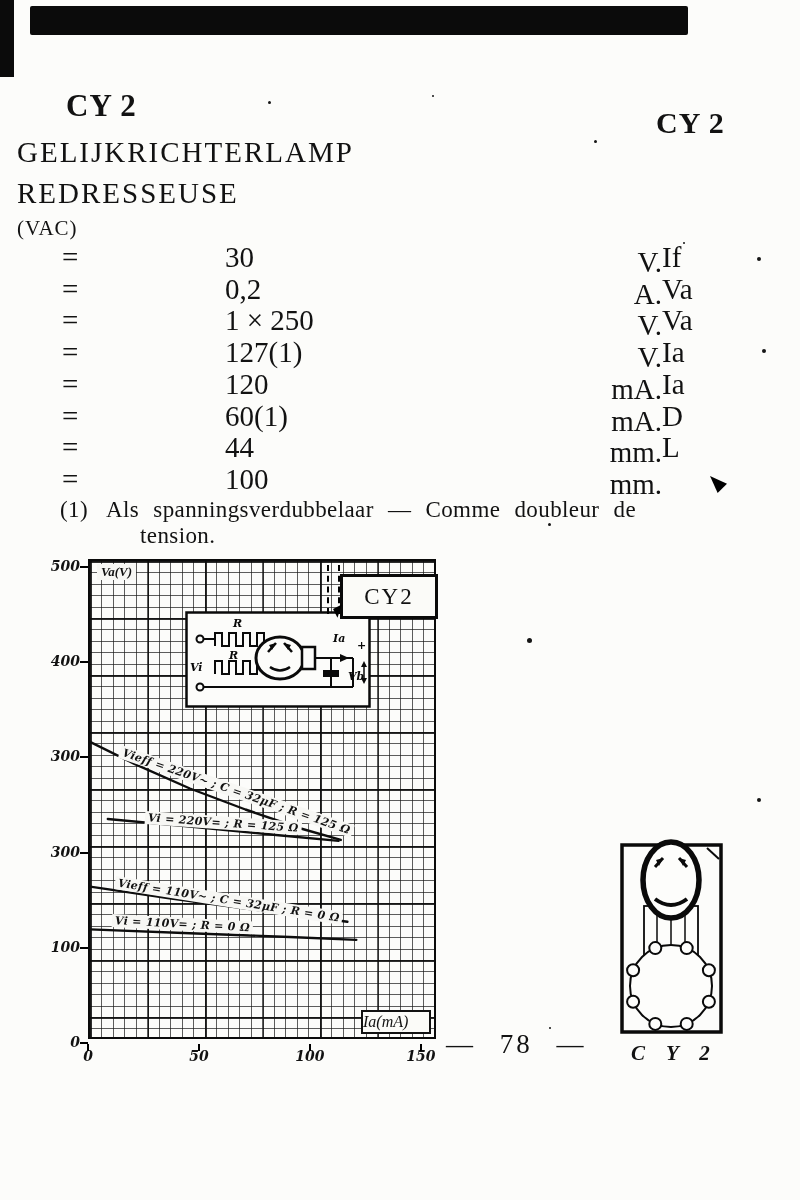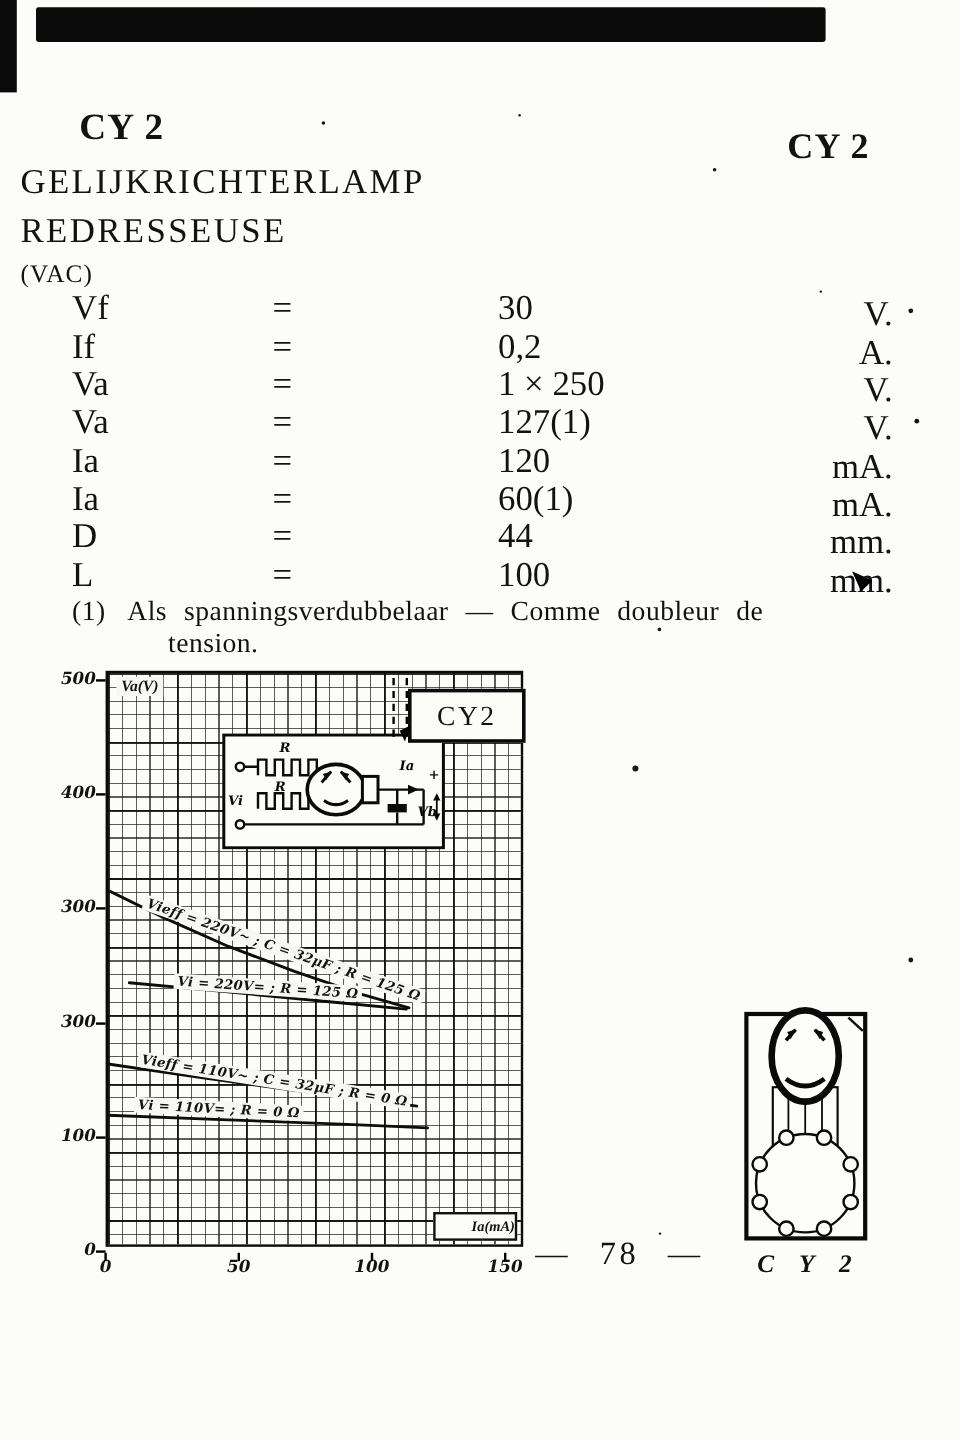--- a/index.html
+++ b/index.html
@@ -38,22 +38,22 @@
       repeating-linear-gradient(to bottom, rgba(25,25,25,.7) 0 1px, transparent 1px 11.4px);}
   #curves{position:absolute;left:0;top:0;z-index:2;}
   .tick{position:absolute;font-family:"DejaVu Serif",serif;font-size:14px;font-weight:bold;
         font-style:italic;z-index:4;}
   .ytick{text-align:right;}
   .xtick{text-align:center;}
   .tickmark{position:absolute;background:#000;z-index:4;}
   .axis-ylab{left:7px;top:3px;font-size:13px;font-weight:bold;font-style:italic;
              background:#f7f7f4;padding:0 4px;z-index:3;position:absolute;}
   .axis-xlab-box{position:absolute;right:3px;bottom:3px;width:66px;height:20px;border:2px solid #111;
-             background:#fbfbf8;display:flex;align-items:center;justify-content:flex-end;
-             font-size:12px;font-style:italic;font-weight:bold;z-index:3;}
+             background:#fbfbf8;display:flex;align-items:center;justify-content:flex-start;
+             font-size:16px;font-style:italic;font-weight:normal;z-index:3;}
   .curve-label{position:absolute;background:#f7f7f4;font-family:"DejaVu Serif",serif;
              font-size:11px;font-weight:bold;font-style:italic;white-space:nowrap;
              padding:0 3px;line-height:13px;letter-spacing:.3px;transform-origin:0 50%;z-index:3;}
   .badge{left:340px;top:574px;width:92px;height:39px;background:#fbfbf8;border:3px solid #0a0a0a;
          display:flex;align-items:center;justify-content:center;font-size:23px;
          letter-spacing:2px;z-index:6;}
   .dash-v{width:0;height:49px;top:565px;border-left:2px dashed #000;z-index:6;}
   .dash-arrow{left:326px;top:602px;width:0;height:0;border:7px solid transparent;
          border-right-color:#000;transform:rotate(18deg);z-index:6;}
   .inset{position:absolute;left:95px;top:50px;z-index:3;}
@@ -74,21 +74,20 @@
   <div class="abs bar-left"></div>
   <div class="abs cursor"></div>
 
   <div class="abs model-left">CY 2</div>
   <div class="abs model-right">CY 2</div>
   <div class="abs title title1">GELIJKRICHTERLAMP</div>
   <div class="abs title title2">REDRESSEUSE</div>
   <div class="abs title title3">(VAC)</div>
 
   <div id="specs" class="abs">
-      <span class="sym">Vf</span>
       <span class="eq">=</span>
       <span class="val">30</span>
       <span class="unit">V.</span>
       <span class="sym">If</span>
       <span class="eq">=</span>
       <span class="val">0,2</span>
       <span class="unit">A.</span>
       <span class="sym">Va</span>
       <span class="eq">=</span>
       <span class="val">1 × 250</span>

